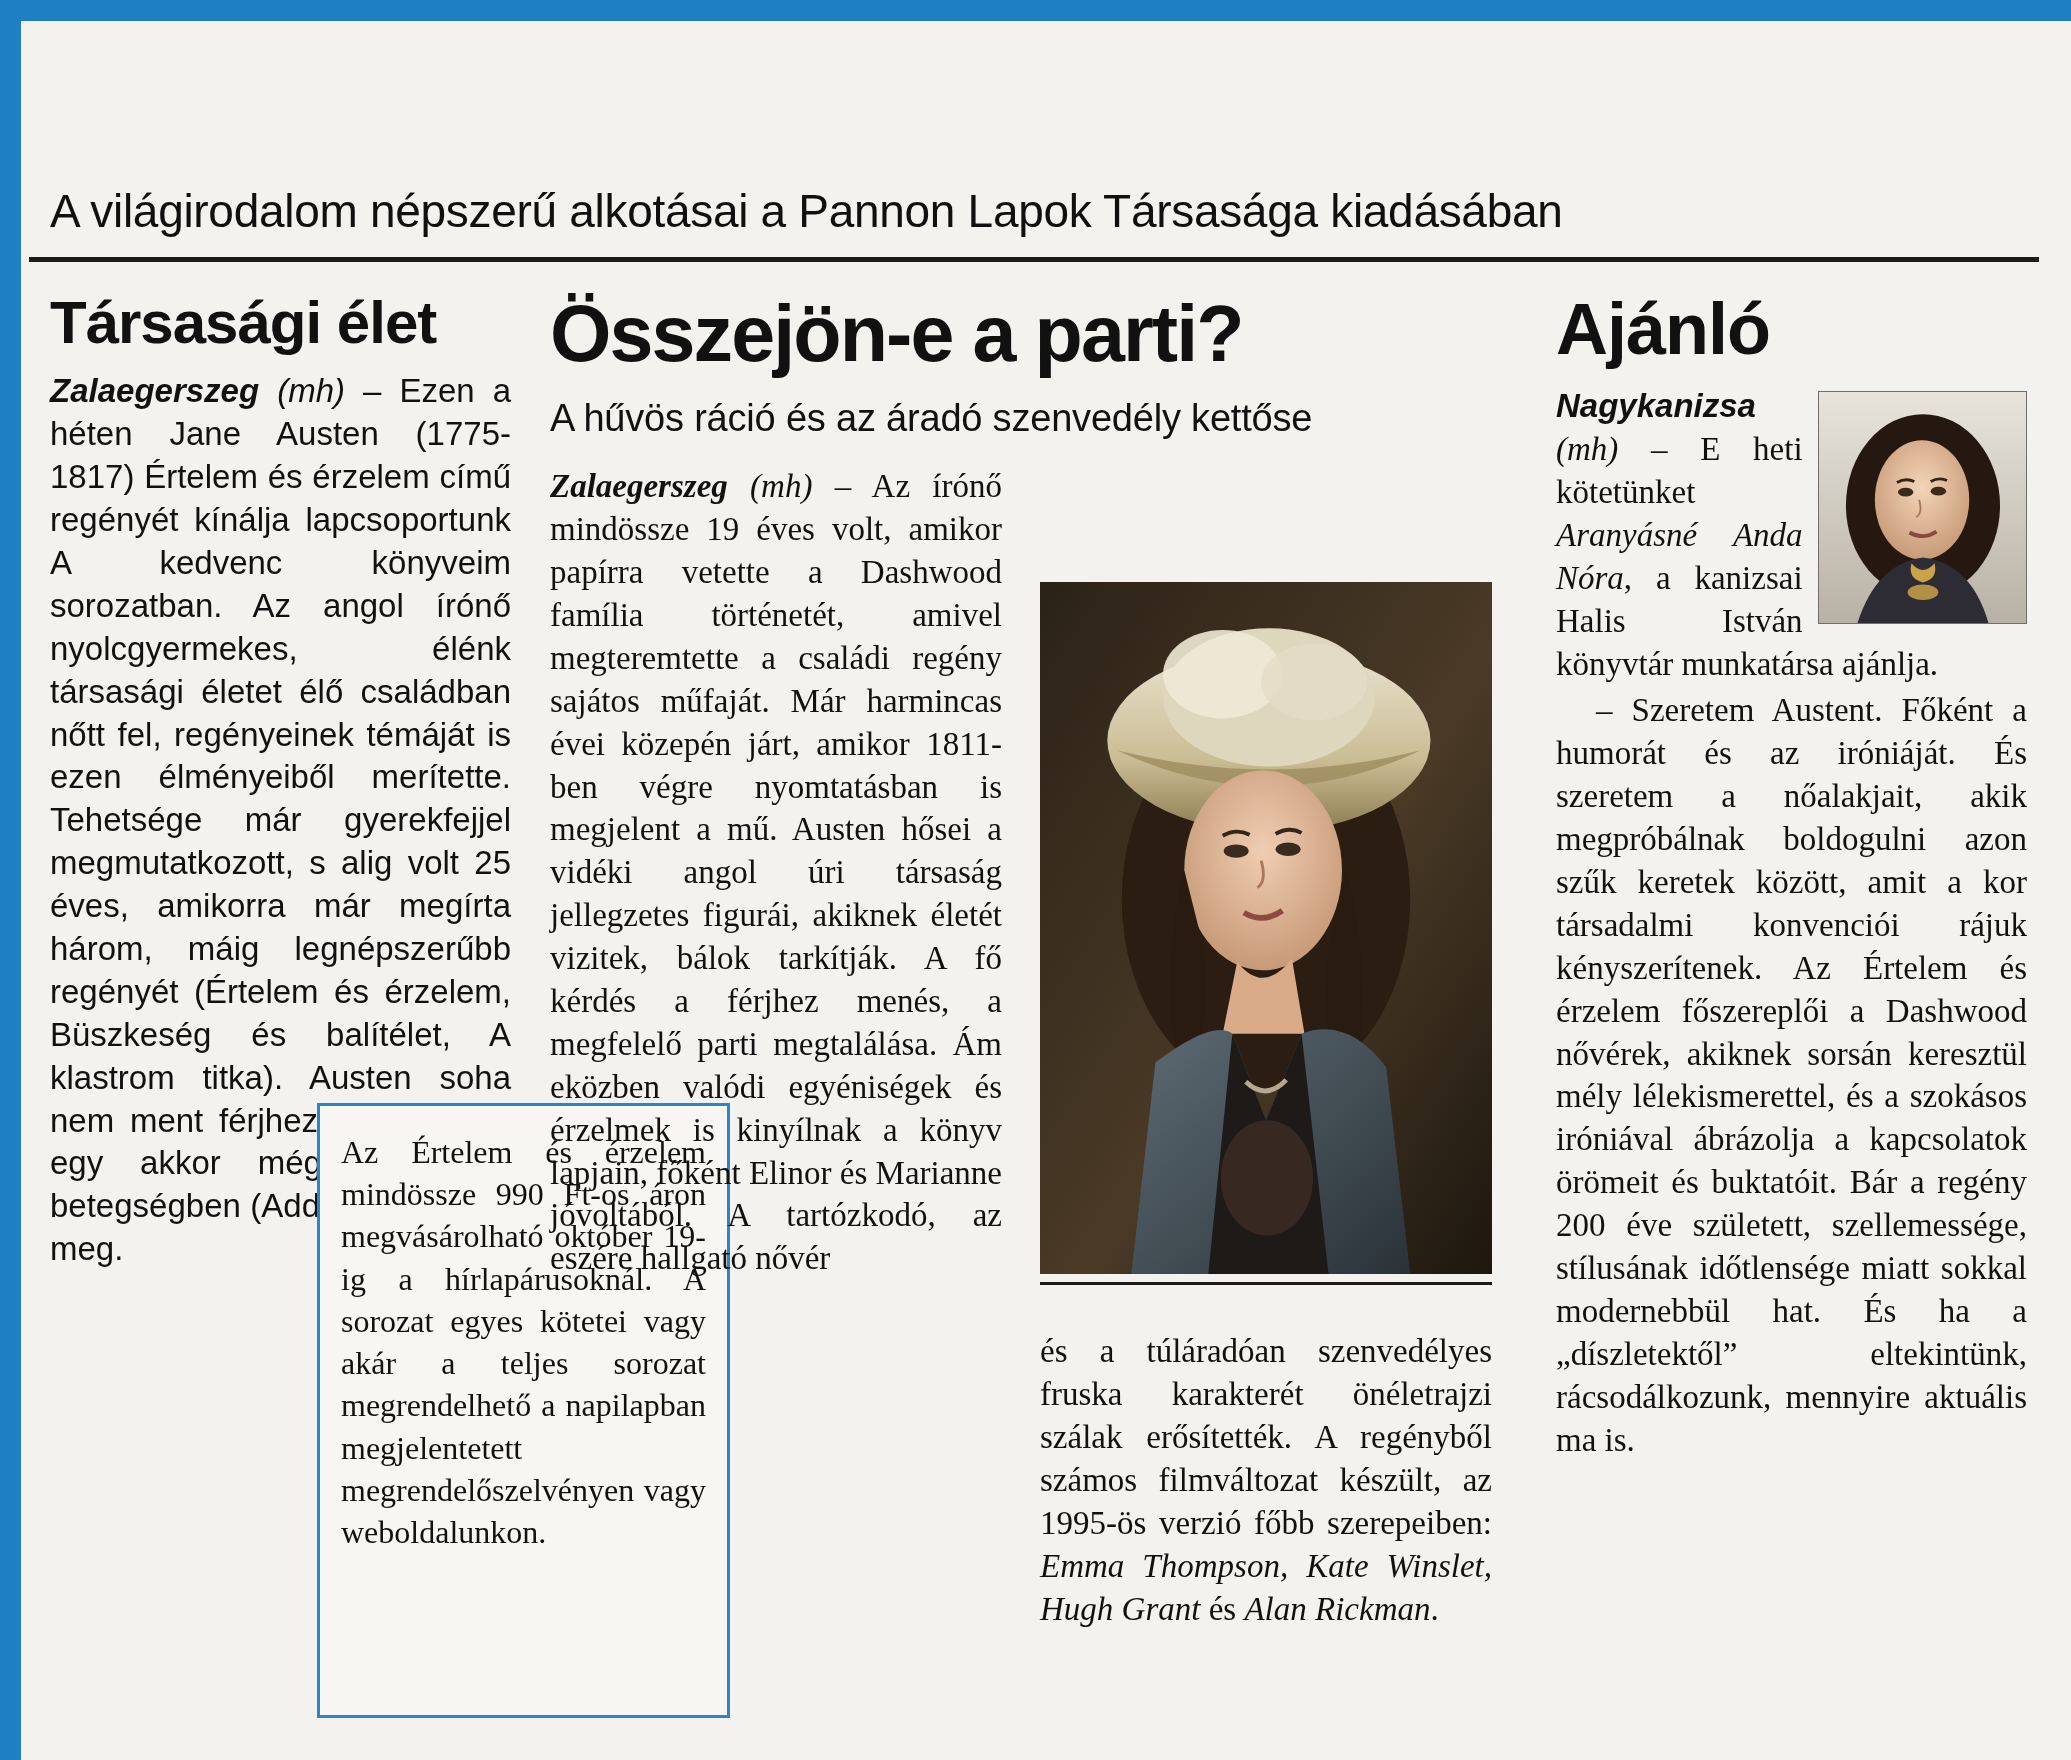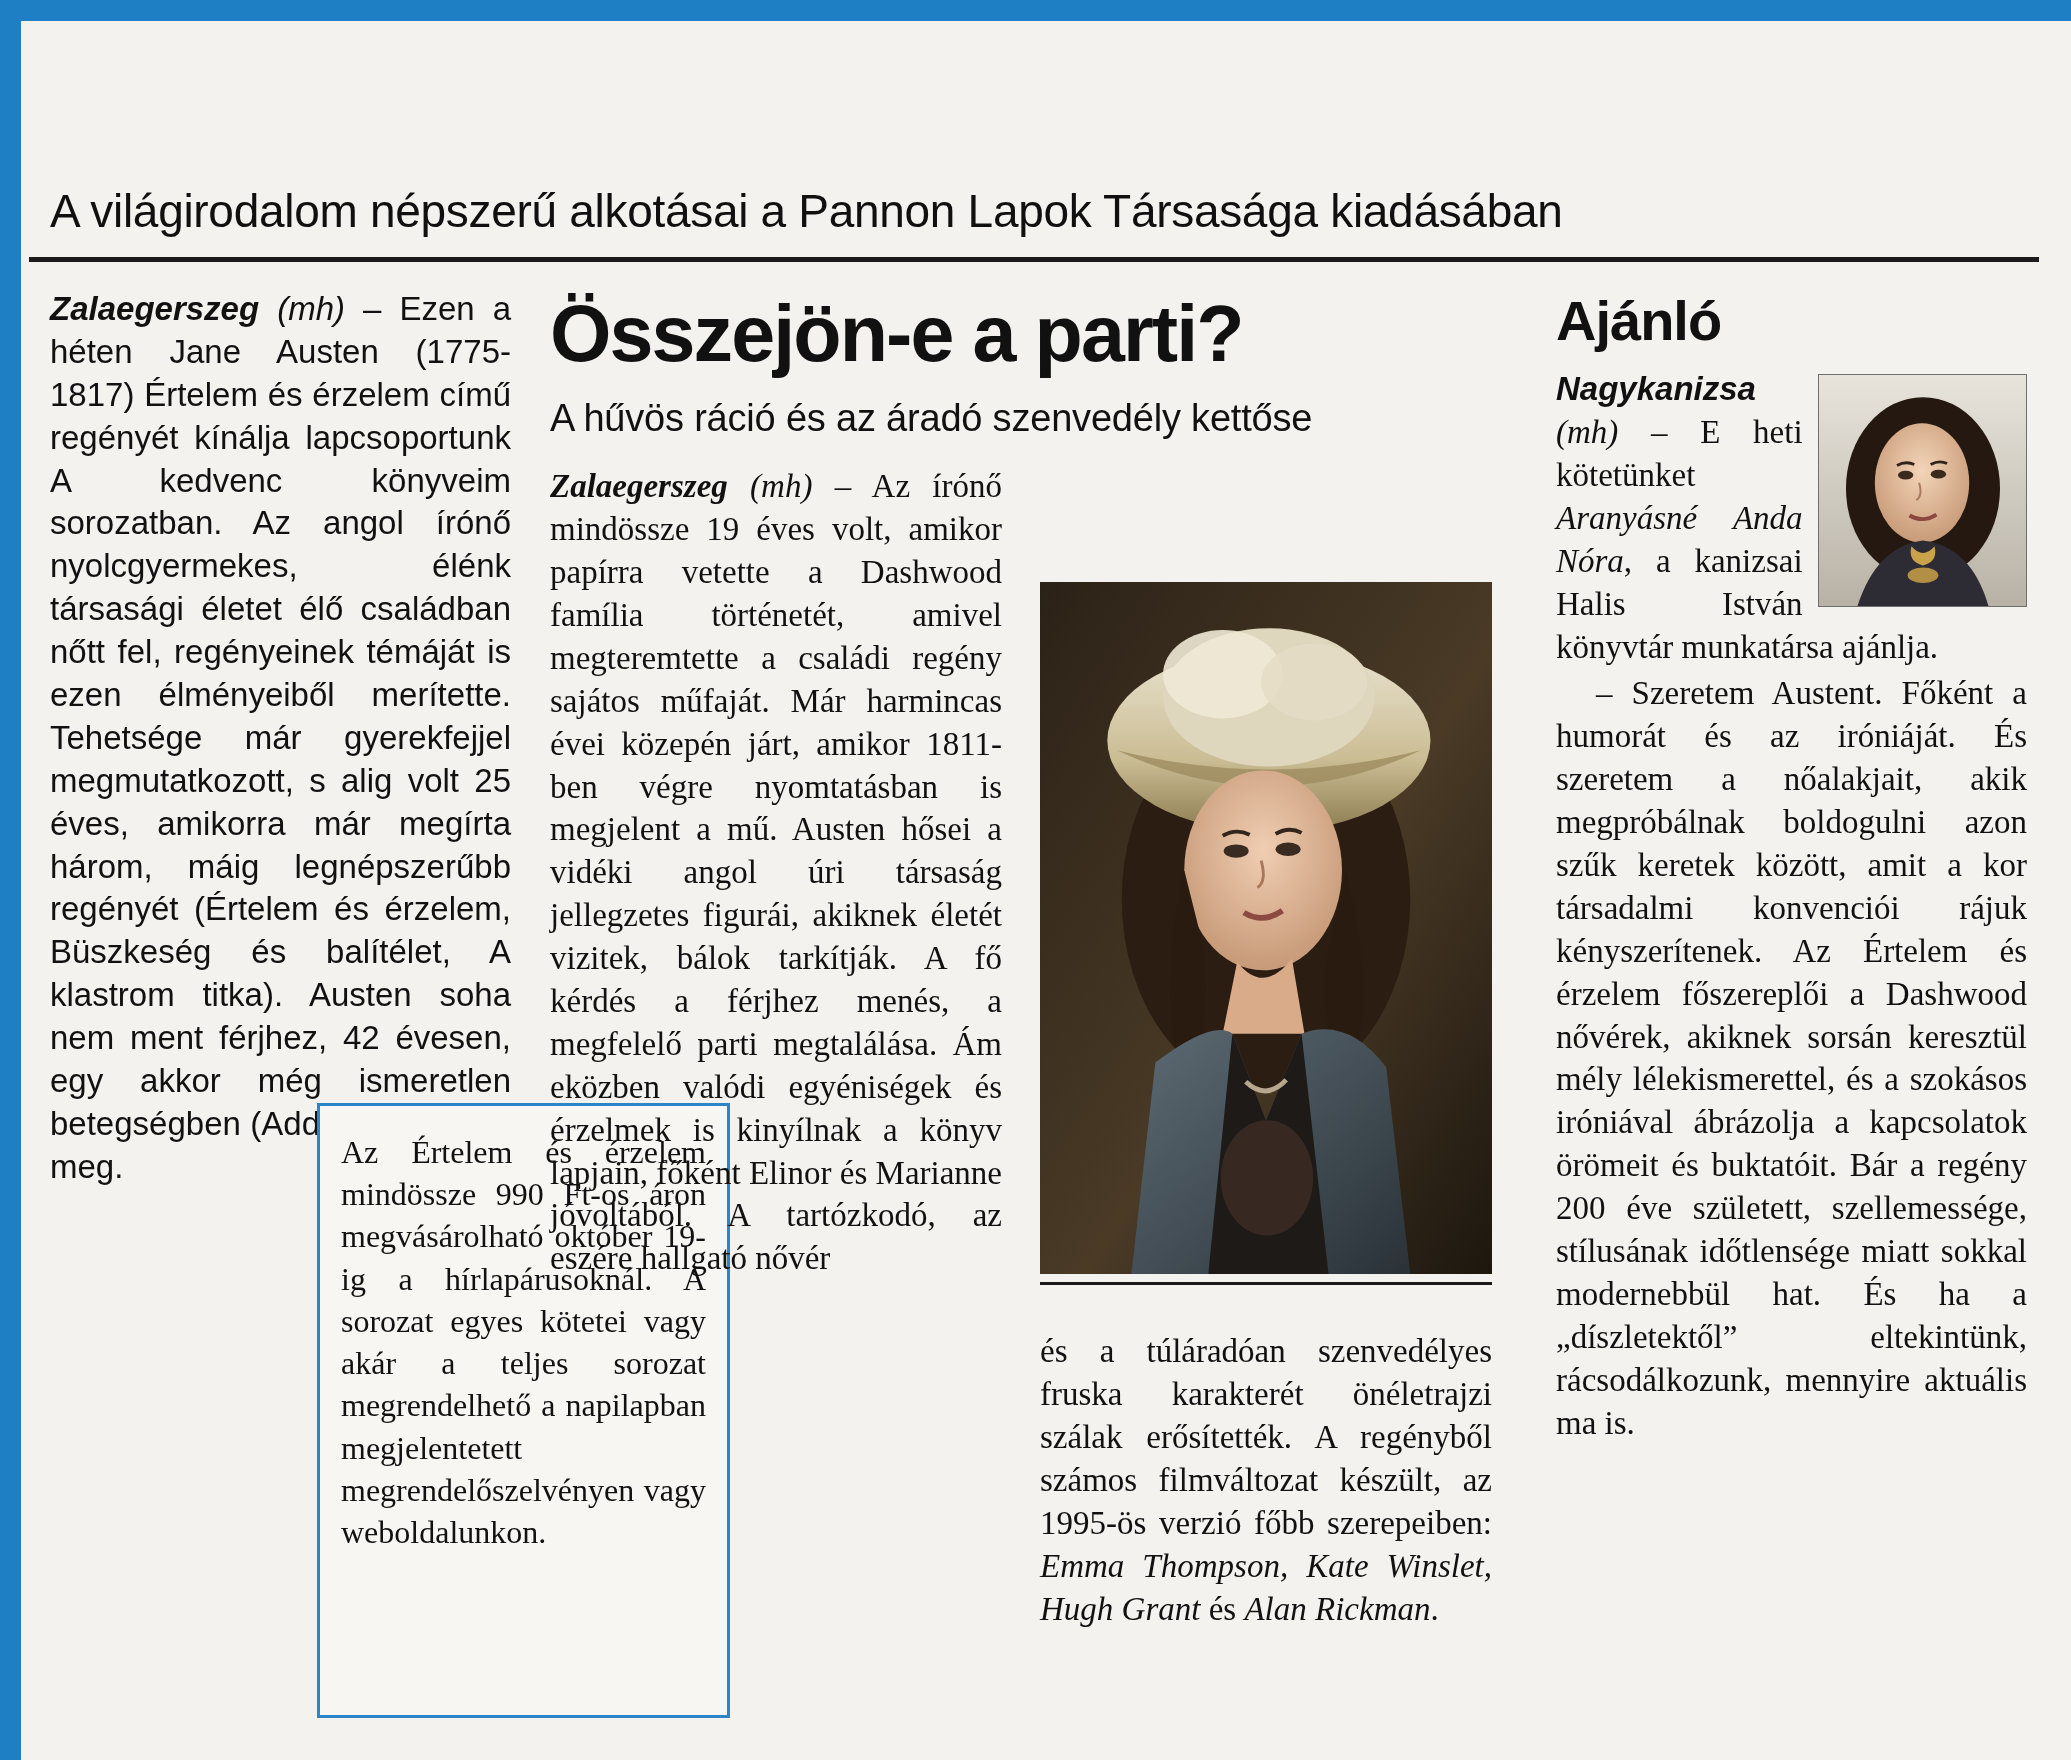--- a/index.html
+++ b/index.html
@@ -188,21 +188,21 @@
   }
   .mid-text-lower{
     position:absolute;
     left:0;
     top:759px;
     width:197px;
   }
 
   
   .right-head{
-    font-size:56px;
+    font-size:72px;
     font-weight:bold;
     letter-spacing:-1px;
     margin:0 0 15.4px 0;
   }
   .portrait{
     float:right;
     width:207px;
     height:231px;
     margin:5.8px 0 7.7px 15.4px;
     border:1.9px solid #6f6f6f;
@@ -224,20 +224,21 @@
   <div class="top-rule"></div>
   <div class="left-rule"></div>
 
   <div class="header">
   </div>
 
   <div class="subhead">A világirodalom népszerű alkotásai a Pannon Lapok Társasága kiadásában</div>
   <div class="rule-black"></div>
 
   <div class="col col-left">
+    <h2 class="section-title">Társasági élet</h2>
     <div class="body-left">
       <span class="loc">Zalaegerszeg</span>
       <span class="mh">(mh)</span>
       <span>– Ezen a héten Jane Austen (1775-1817) Értelem és érzelem című regényét kínálja lapcsoportunk A kedvenc könyveim sorozatban. Az angol írónő nyolcgyermekes, élénk társasági életet élő családban nőtt fel, regényeinek témáját is ezen élményeiből merítette. Tehetsége már gyerekfejjel megmutatkozott, s alig volt 25 éves, amikorra már megírta három, máig legnépszerűbb regényét (Értelem és érzelem, Büszkeség és balítélet, A klastrom titka). Austen soha nem ment férjhez, 42 évesen, egy akkor még ismeretlen betegségben (Addison-kór) halt meg.</span>
     </div>
   </div>
 
   <div class="note-box">
     <div class="body-serif">Az Értelem és érzelem mindössze 990 Ft-os áron megvásárolható október 19-ig a hírlapárusoknál. A sorozat egyes kötetei vagy akár a teljes sorozat megrendelhető a napilapban megjelentetett megrendelőszelvényen vagy weboldalunkon.</div>
   </div>

